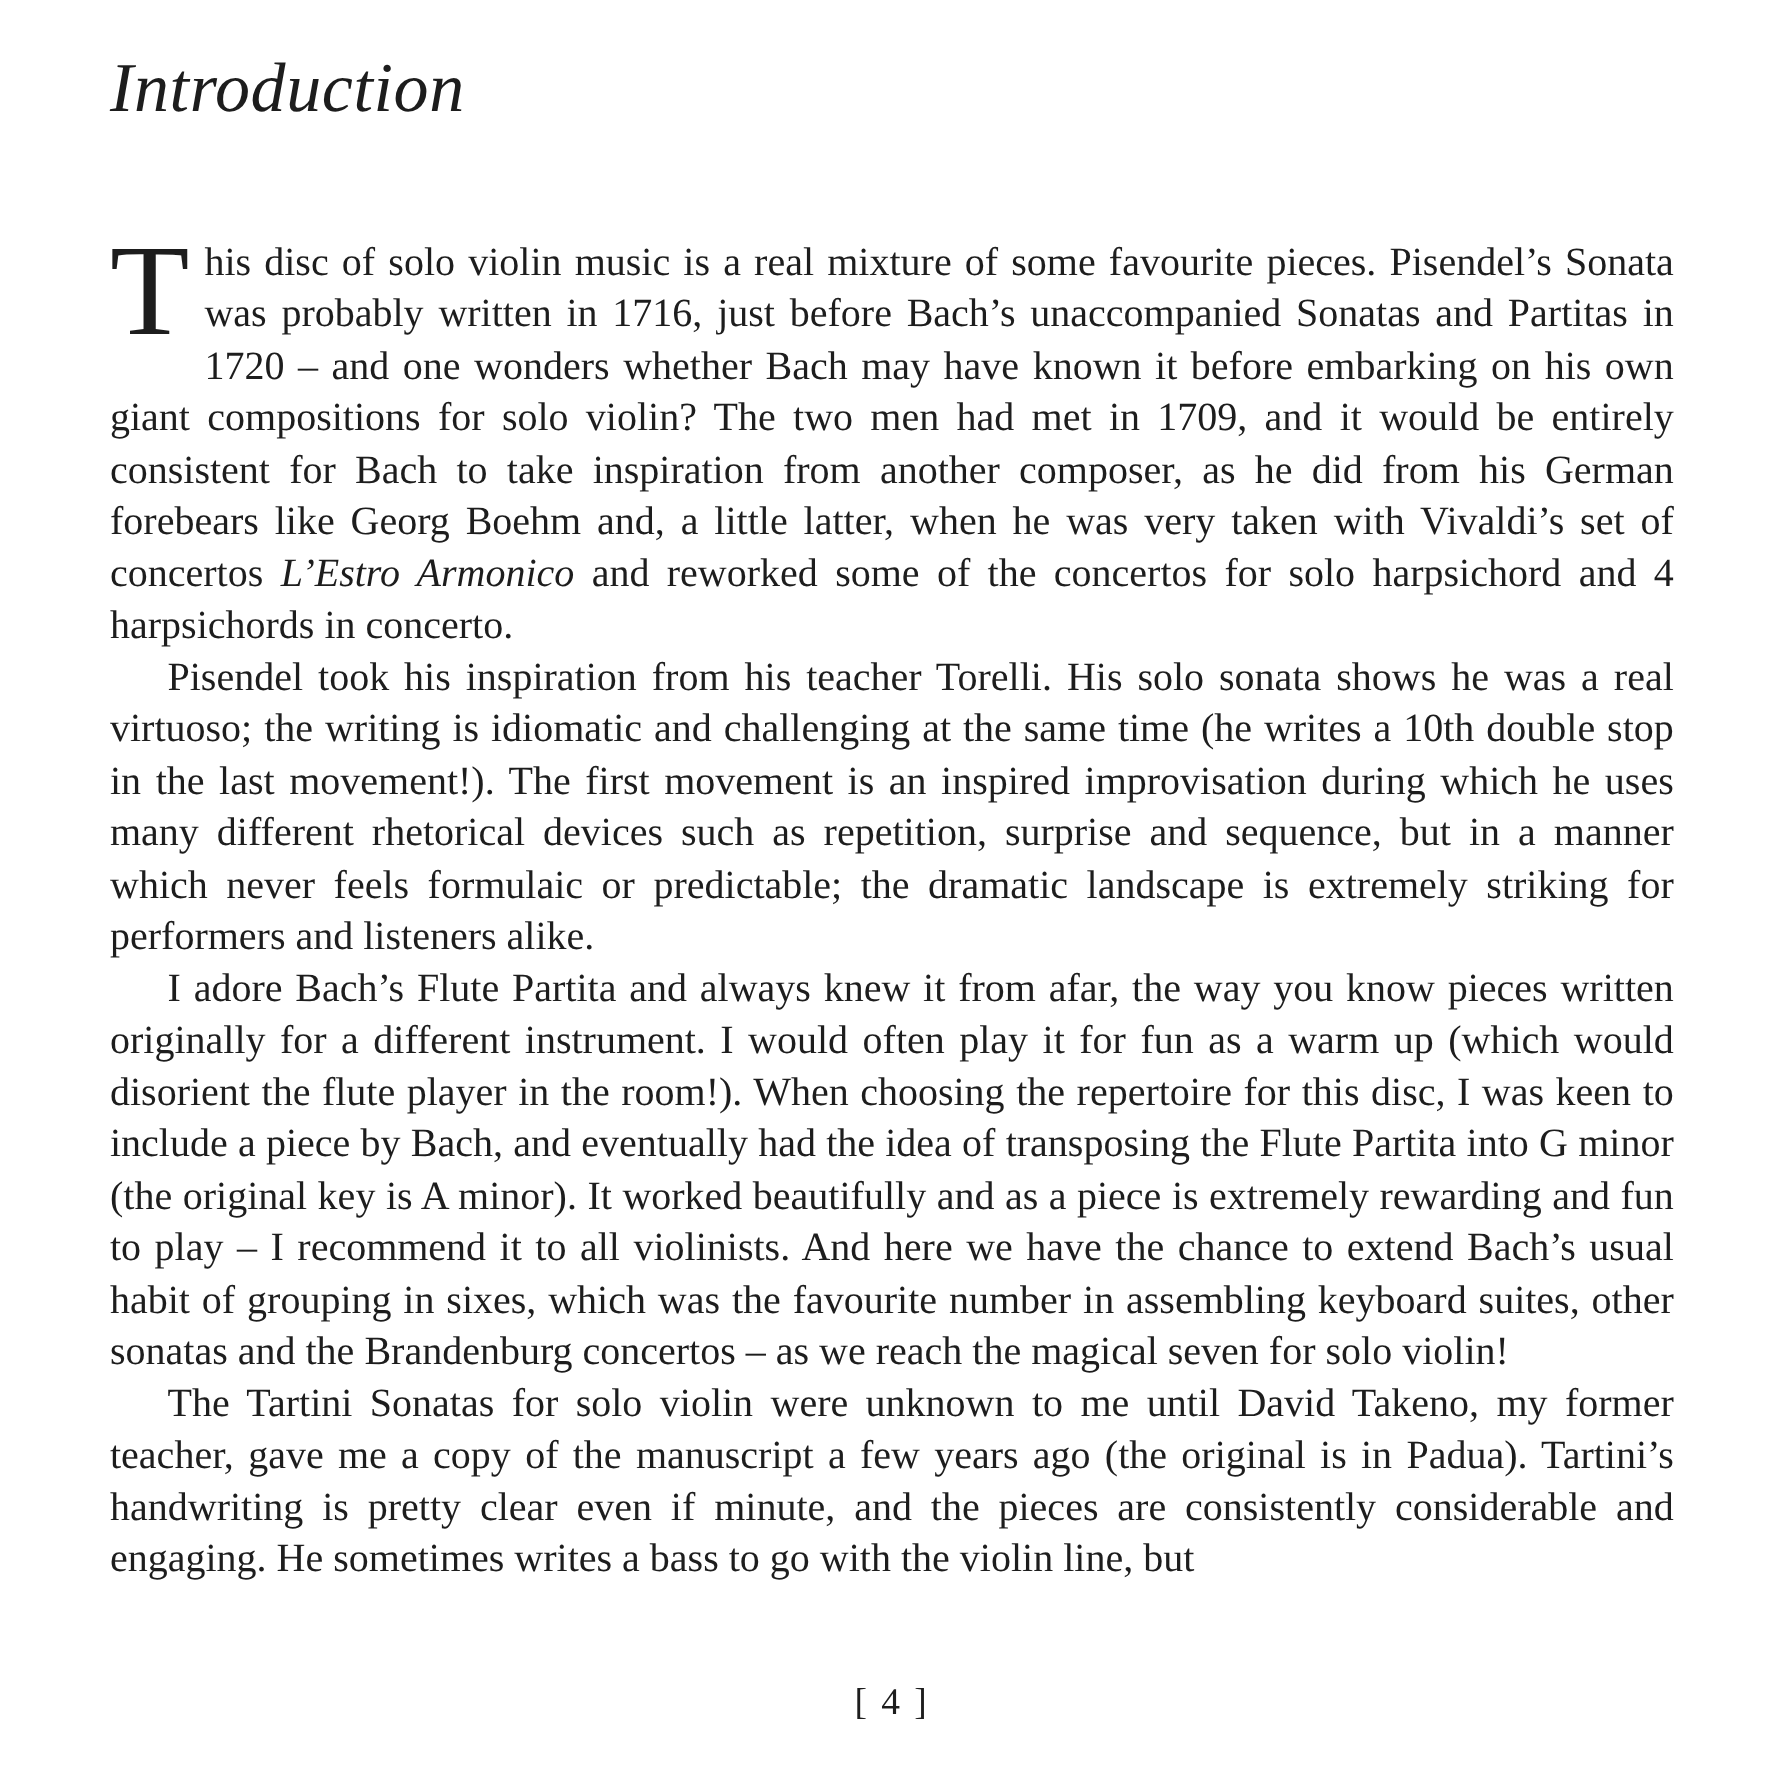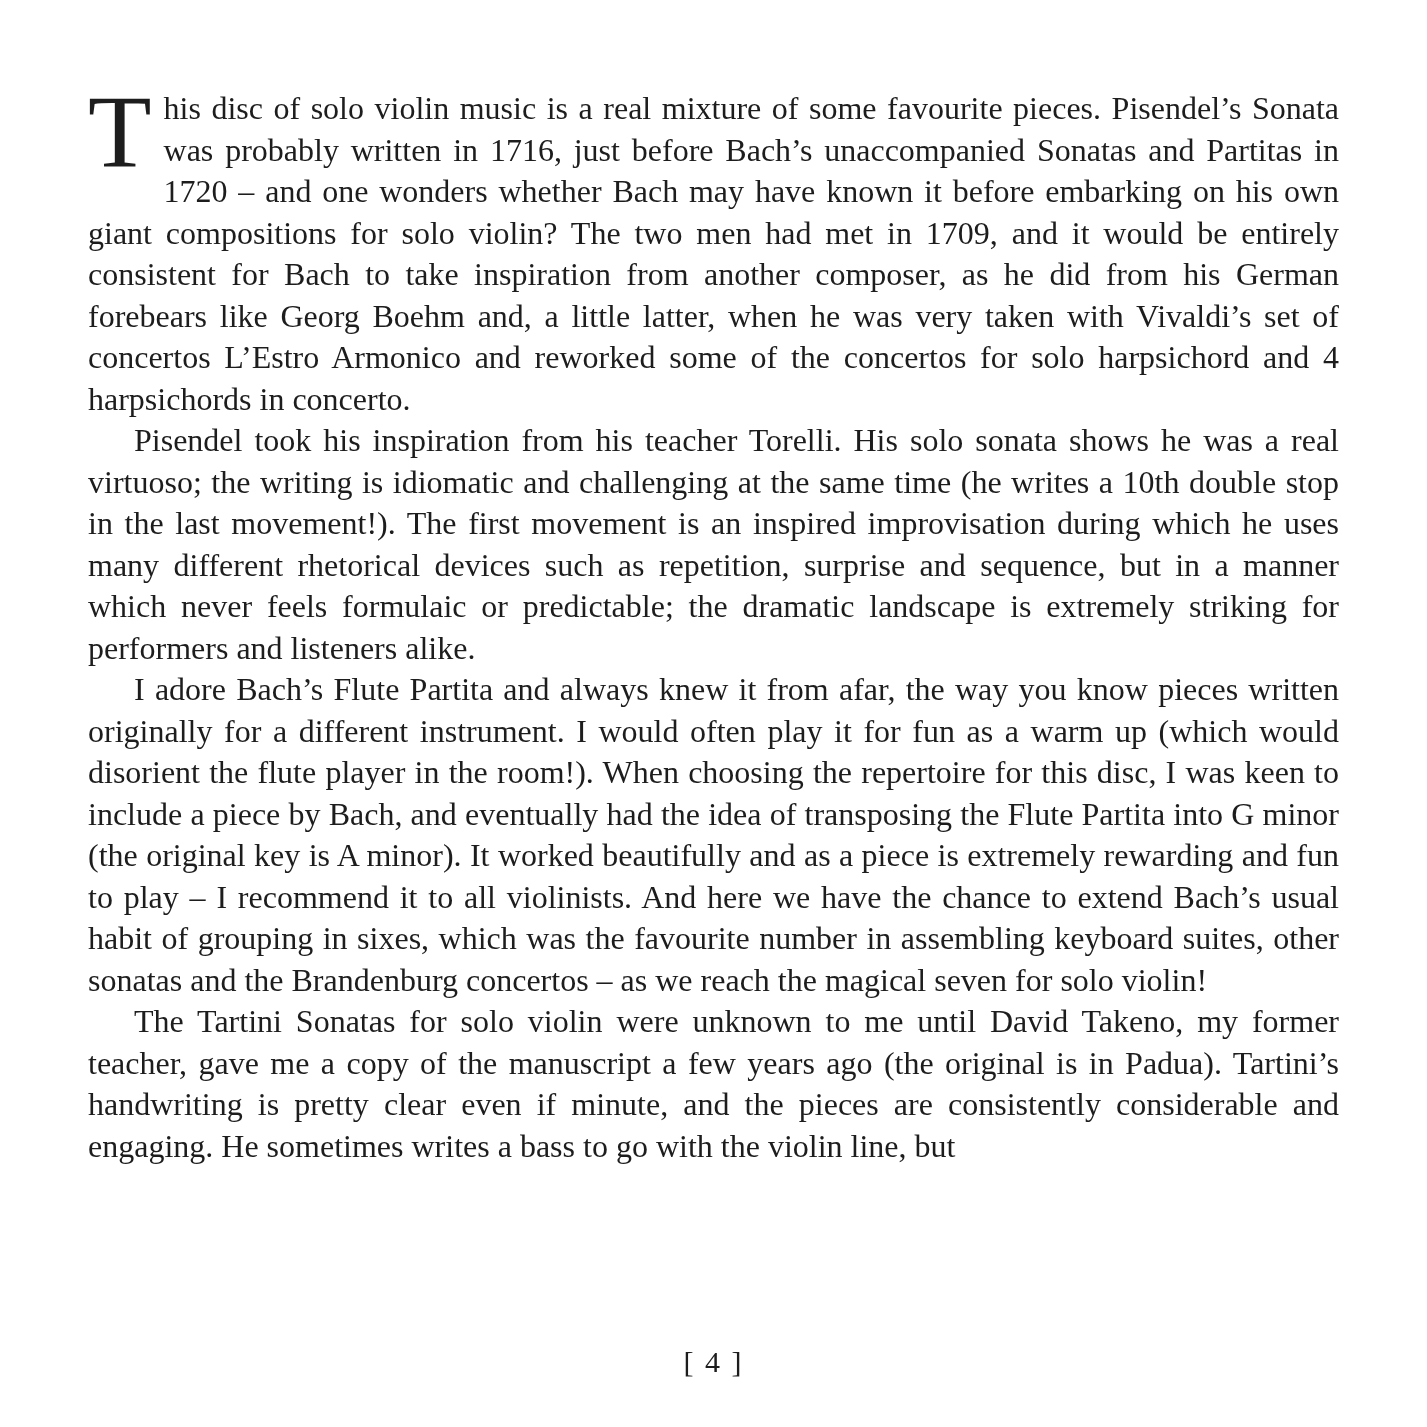--- a/index.html
+++ b/index.html
@@ -39,36 +39,38 @@
   .article p.first-para {
     text-indent: 0;
   }
   .dropcap {
     float: left;
     font-size: 104px;
     line-height: 0.8;
     padding: 2px 12px 0 0;
   }
   .seg-italic {
+    font-style: italic;
   }
   .page-number {
     position: absolute;
     left: 0;
     right: 0;
     bottom: 48px;
     text-align: center;
     font-size: 30px;
     letter-spacing: 2px;
   }
 </style>
 </head>
 <body>
 
 <div class="page">
 
+  <h1 class="title">Introduction</h1>
 
   <div class="article">
       <p class="first-para"><span class="dropcap">T</span><span class="seg-normal">his disc of solo violin music is a real mixture of some favourite pieces. Pisendel’s Sonata was probably written in 1716, just before Bach’s unaccompanied Sonatas and Partitas in 1720 – and one wonders whether Bach may have known it before embarking on his own giant compositions for solo violin? The two men had met in 1709, and it would be entirely consistent for Bach to take inspiration from another composer, as he did from his German forebears like Georg Boehm and, a little latter, when he was very taken with Vivaldi’s set of concertos </span><span class="seg-italic">L’Estro Armonico</span><span class="seg-normal"> and reworked some of the concertos for solo harpsichord and 4 harpsichords in concerto.</span></p>
       <p><span class="seg-normal">Pisendel took his inspiration from his teacher Torelli. His solo sonata shows he was a real virtuoso; the writing is idiomatic and challenging at the same time (he writes a 10th double stop in the last movement!). The first movement is an inspired improvisation during which he uses many different rhetorical devices such as repetition, surprise and sequence, but in a manner which never feels formulaic or predictable; the dramatic landscape is extremely striking for performers and listeners alike.</span></p>
       <p><span class="seg-normal">I adore Bach’s Flute Partita and always knew it from afar, the way you know pieces written originally for a different instrument. I would often play it for fun as a warm up (which would disorient the flute player in the room!). When choosing the repertoire for this disc, I was keen to include a piece by Bach, and eventually had the idea of transposing the Flute Partita into G minor (the original key is A minor). It worked beautifully and as a piece is extremely rewarding and fun to play – I recommend it to all violinists.  And here we have the chance to extend Bach’s usual habit of grouping in sixes, which was the favourite number in assembling keyboard suites, other sonatas and the Brandenburg concertos – as we reach the magical seven for solo violin!</span></p>
       <p><span class="seg-normal">The Tartini Sonatas for solo violin were unknown to me until David Takeno, my former teacher, gave me a copy of the manuscript a few years ago (the original is in Padua). Tartini’s handwriting is pretty clear even if minute, and the pieces are consistently considerable and engaging. He sometimes writes a bass to go with the violin line, but</span></p>
     </div>
 
   <div class="page-number">[ 4 ]</div>
 

